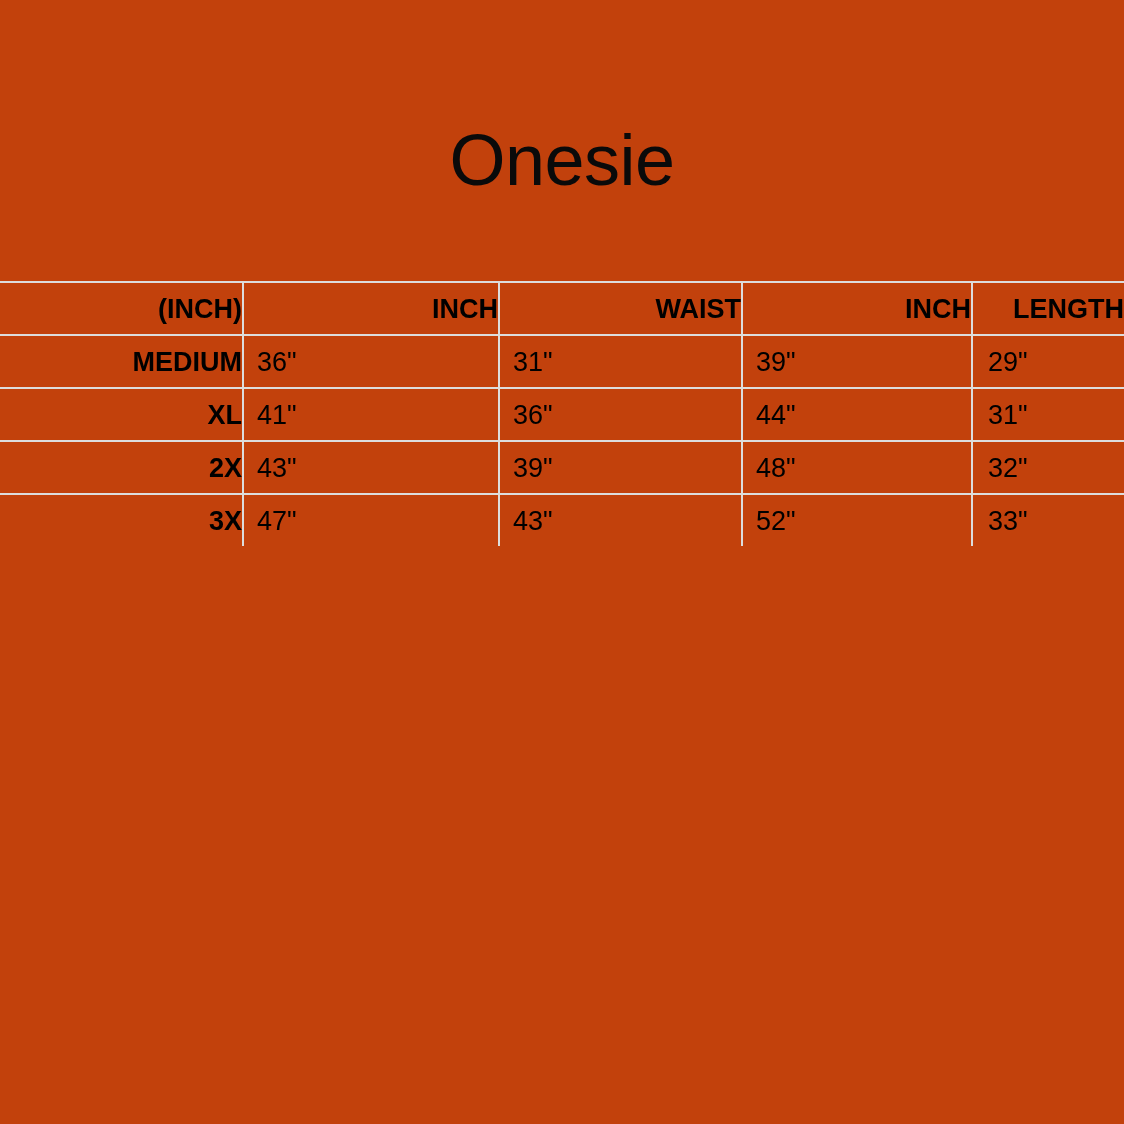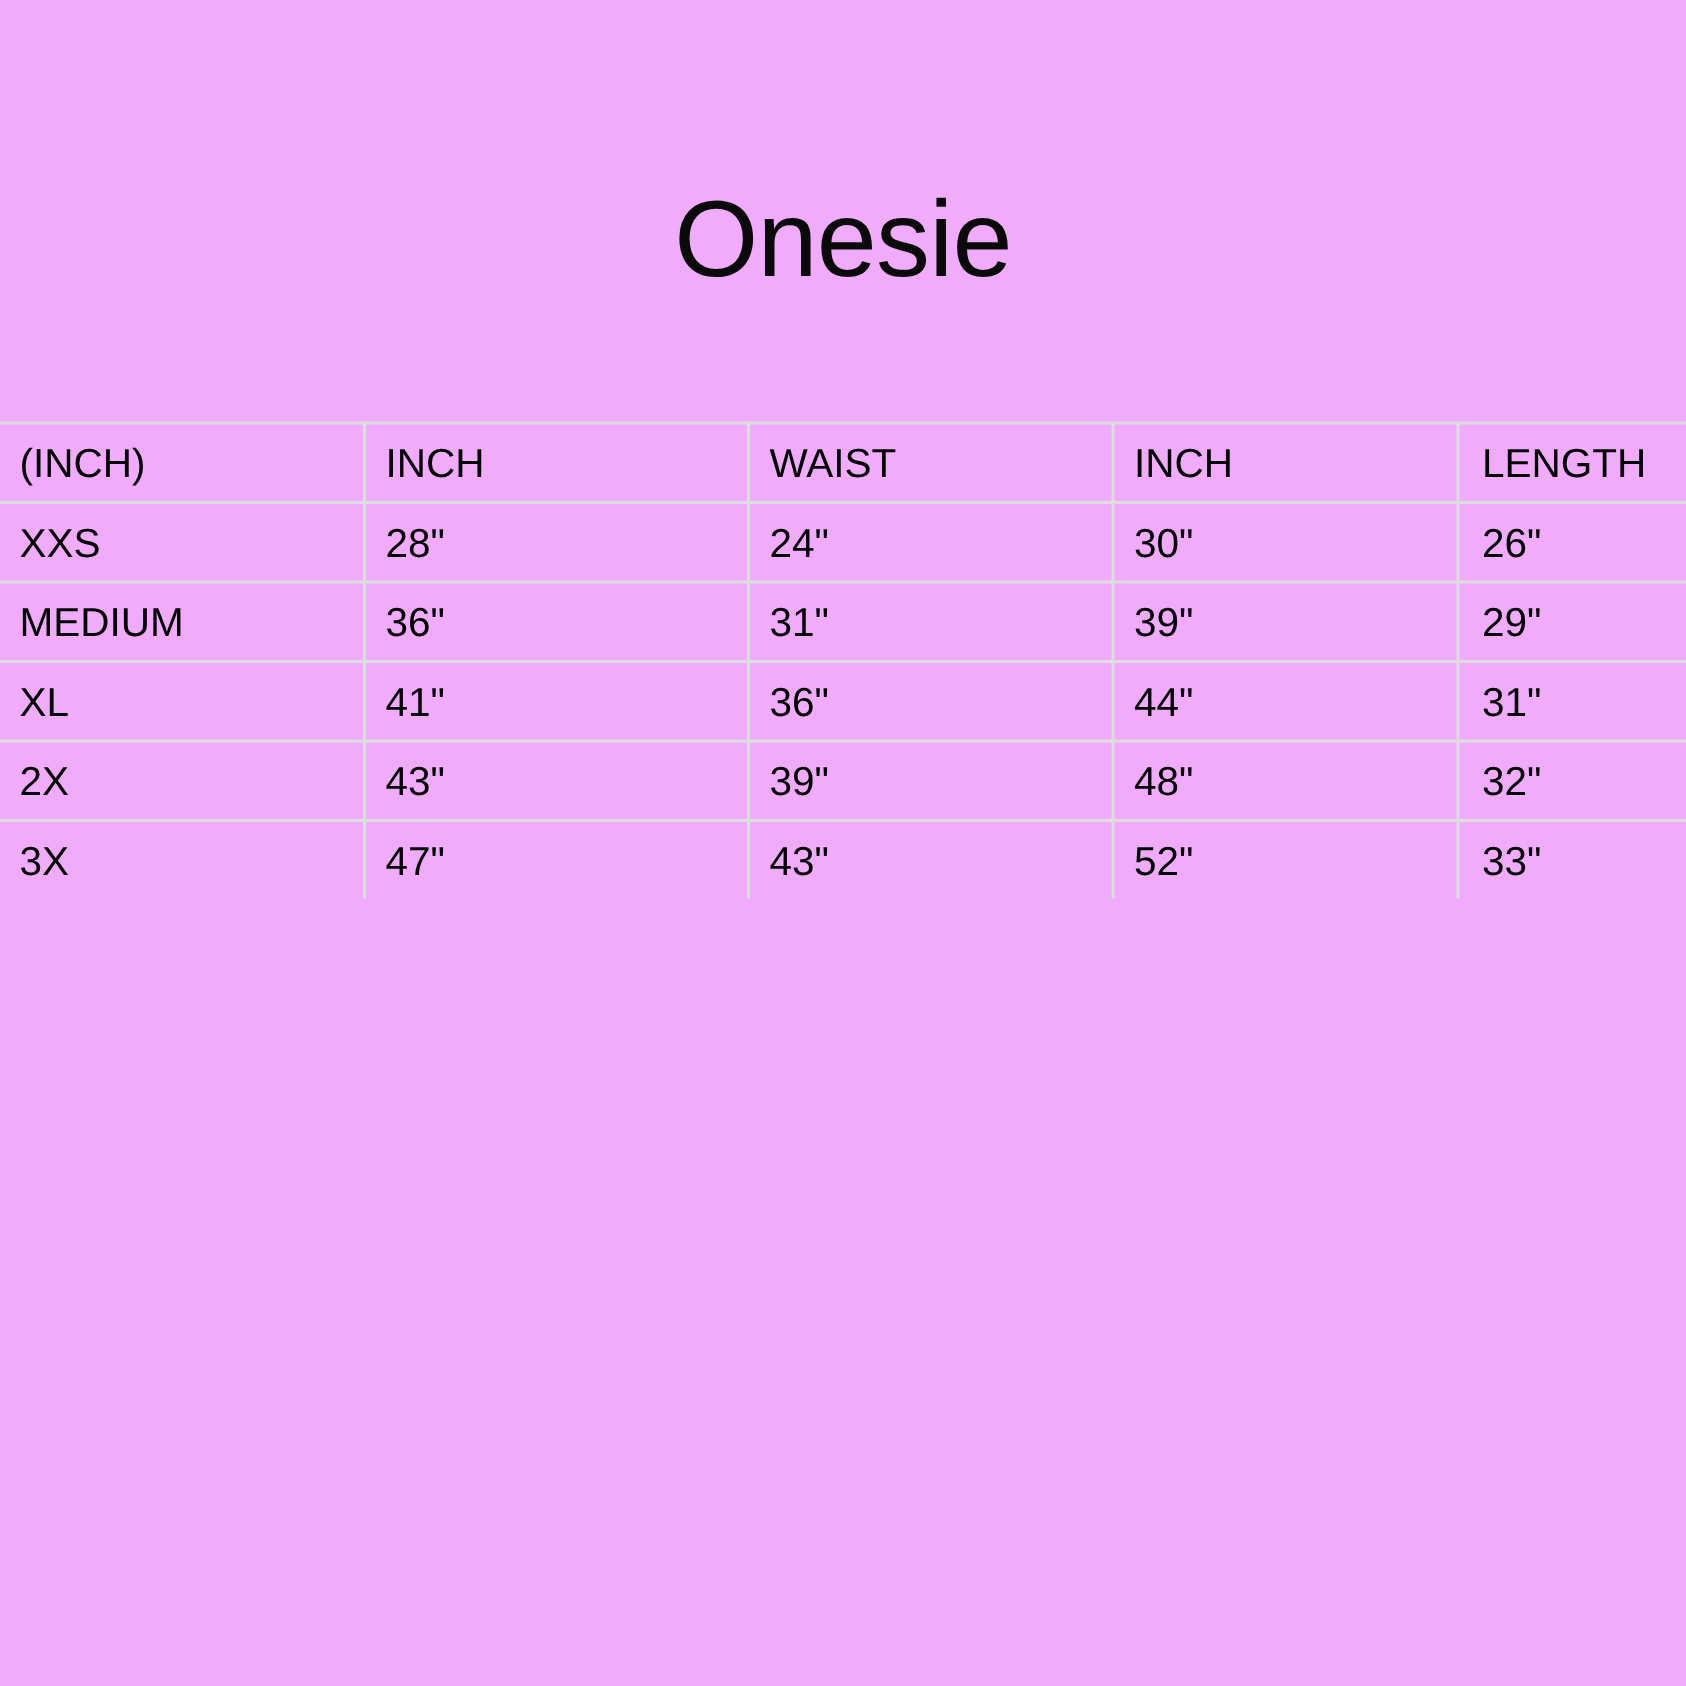--- a/index.html
+++ b/index.html
@@ -13,21 +13,21 @@
     overflow: hidden;
     font-family: "Liberation Sans", sans-serif;
     color: #000000;
     -webkit-font-smoothing: antialiased;
   }
 
   .page {
     position: relative;
     width: 1124px;
     height: 1124px;
-    background: #f0abfc;
+    background: #c2410c;
   }
 
   
   .title {
     position: absolute;
     top: 118px;
     left: 0;
     width: 1124px;
     text-align: center;
     font-family: "Liberation Sans", sans-serif;
@@ -81,21 +81,22 @@
   
   table.size-chart th.col-last,
   table.size-chart td.col-last {
     border-right: none;
     padding-left: 15px;
   }
 
   
   table.size-chart th,
   table.size-chart td.size-cell {
-    font-weight: 400;
+    font-weight: 700;
+    text-align: right;
   }
 
   
   table.size-chart td.val-cell {
     font-weight: 400;
   }
 
   
   table.size-chart thead tr th {
     border-top: 2px solid #dddddd;
@@ -126,27 +127,20 @@
         <tr>
           <th>(INCH)</th>
           <th>INCH</th>
           <th>WAIST</th>
           <th>INCH</th>
           <th class="col-last">LENGTH</th>
         </tr>
       </thead>
       <tbody>
         <tr>
-          <td class="size-cell">XXS</td>
-          <td class="val-cell">28"</td>
-          <td class="val-cell">24"</td>
-          <td class="val-cell">30"</td>
-          <td class="val-cell col-last">26"</td>
-        </tr>
-        <tr>
           <td class="size-cell">MEDIUM</td>
           <td class="val-cell">36"</td>
           <td class="val-cell">31"</td>
           <td class="val-cell">39"</td>
           <td class="val-cell col-last">29"</td>
         </tr>
         <tr>
           <td class="size-cell">XL</td>
           <td class="val-cell">41"</td>
           <td class="val-cell">36"</td>

